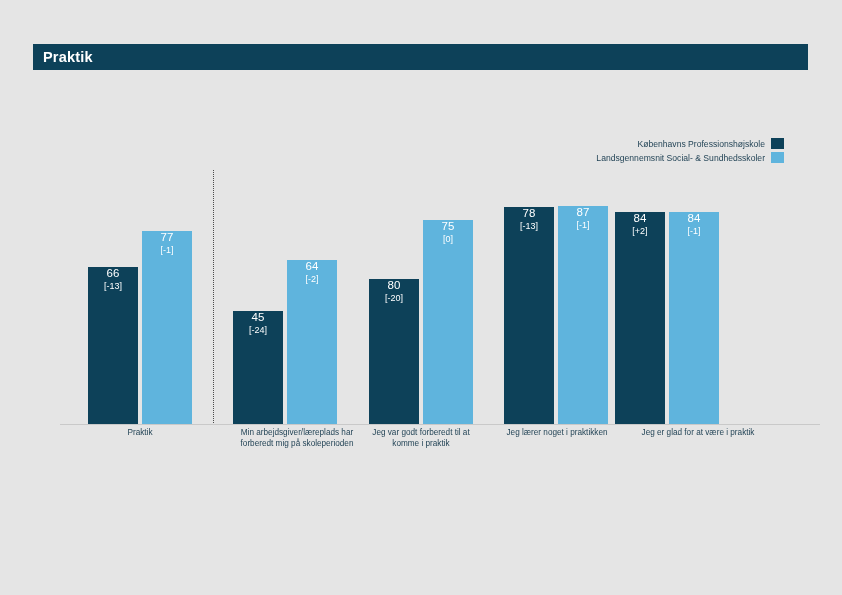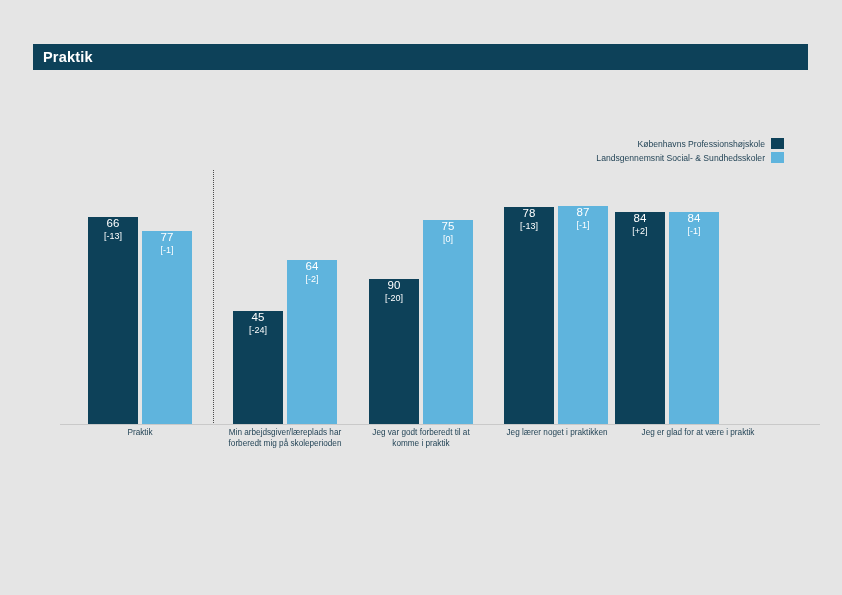--- a/index.html
+++ b/index.html
@@ -160,21 +160,21 @@
       <span class="legend-label">Landsgennemsnit Social- &amp; Sundhedsskoler</span>
       <span class="legend-swatch" style="background:#5fb4dd"></span>
     </div>
   </div>
 
   <div id="plot">
     <div id="separator"></div>
     <div id="baseline"></div>
 
     <div class="group" style="left:27px;width:106px">
-      <div class="bar dark" style="height:207px">
+      <div class="bar dark" style="height:157px">
         <span class="bar-value">66</span>
         <span class="bar-delta">[-13]</span>
       </div>
       <div class="bar light" style="height:193px">
         <span class="bar-value">77</span>
         <span class="bar-delta">[-1]</span>
       </div>
     </div>
 
     <div class="group" style="left:172px;width:106px">
@@ -183,21 +183,21 @@
         <span class="bar-delta">[-24]</span>
       </div>
       <div class="bar light" style="height:164px">
         <span class="bar-value">64</span>
         <span class="bar-delta">[-2]</span>
       </div>
     </div>
 
     <div class="group" style="left:308px;width:106px">
       <div class="bar dark" style="height:145px">
-        <span class="bar-value">90</span>
+        <span class="bar-value">80</span>
         <span class="bar-delta">[-20]</span>
       </div>
       <div class="bar light" style="height:204px">
         <span class="bar-value">75</span>
         <span class="bar-delta">[0]</span>
       </div>
     </div>
 
     <div class="group" style="left:443px;width:106px">
       <div class="bar dark" style="height:217px">
@@ -217,19 +217,19 @@
       </div>
       <div class="bar light" style="height:212px">
         <span class="bar-value">84</span>
         <span class="bar-delta">[-1]</span>
       </div>
     </div>
   </div>
 
   <div id="cat-labels">
     <div class="cat-label" style="left:27px;width:106px">Praktik</div>
-    <div class="cat-label" style="left:163px;width:124px">Min arbejdsgiver/læreplads har forberedt mig på skoleperioden</div>
+    <div class="cat-label" style="left:175px;width:124px">Min arbejdsgiver/læreplads har forberedt mig på skoleperioden</div>
     <div class="cat-label" style="left:300px;width:122px">Jeg var godt forberedt til at komme i praktik</div>
     <div class="cat-label" style="left:437px;width:120px">Jeg lærer noget i praktikken</div>
     <div class="cat-label" style="left:578px;width:120px">Jeg er glad for at være i praktik</div>
   </div>
 
 </div>
 
 </body></html>

